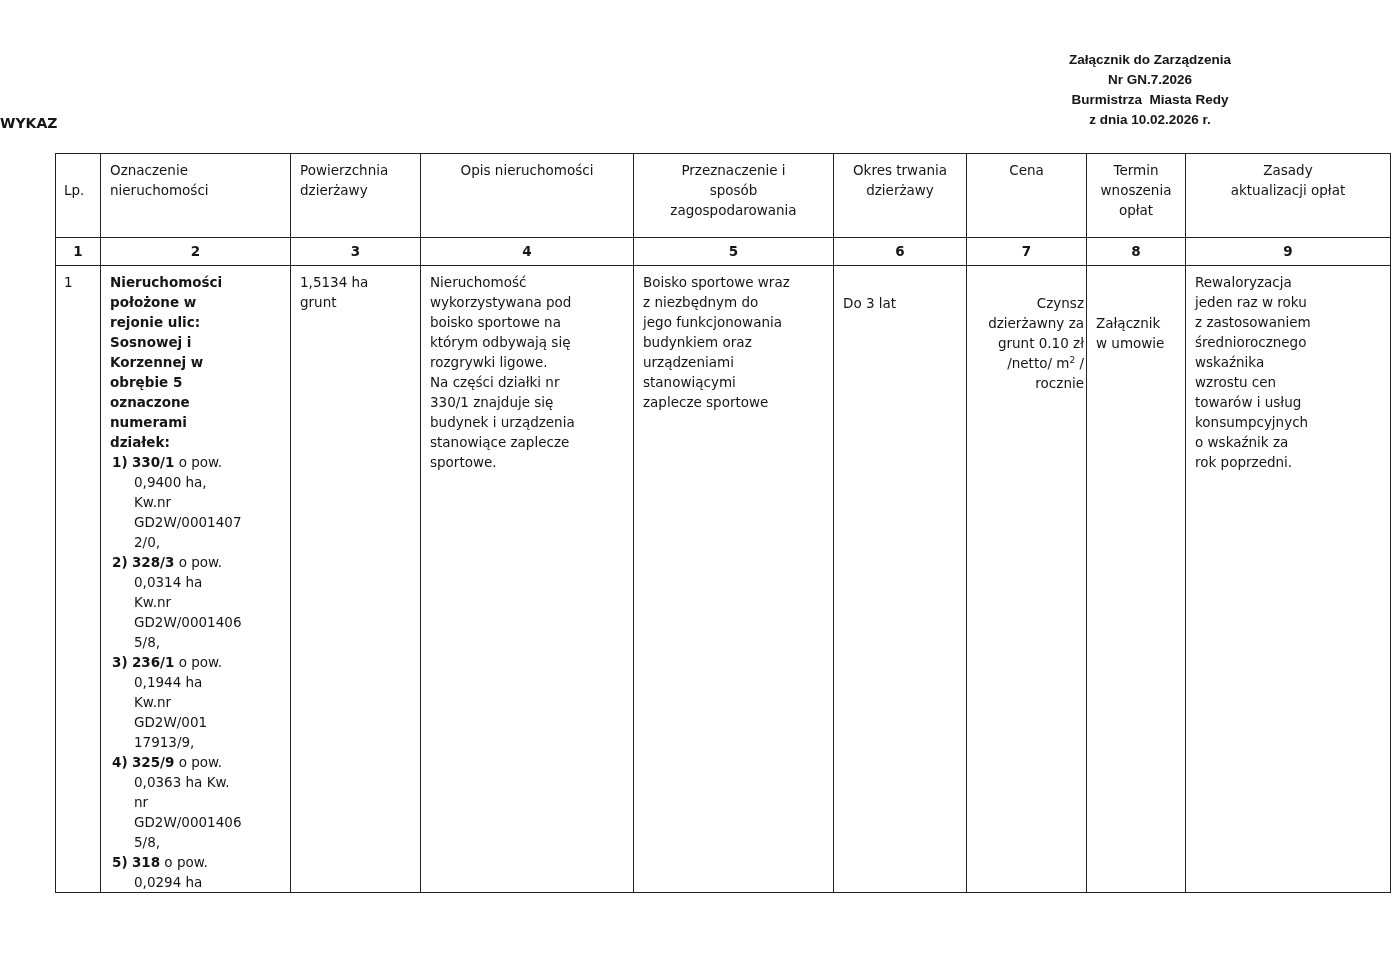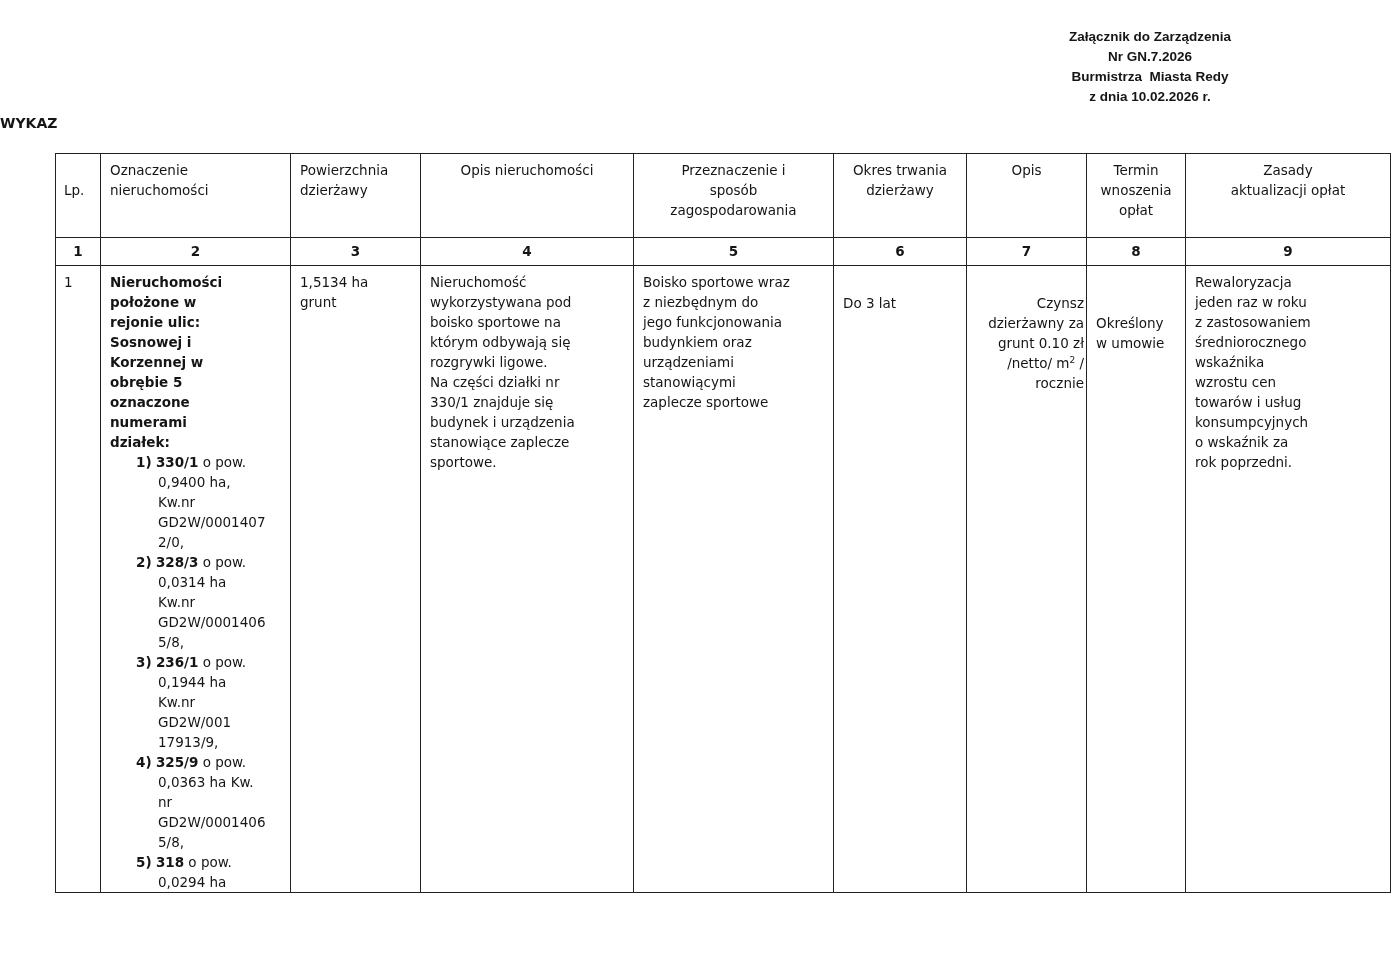--- a/index.html
+++ b/index.html
@@ -6,21 +6,21 @@
   html, body { background: #ffffff; }
   body {
     width: 1392px; height: 977px;
     position: relative;
     font-family: "DejaVu Sans", sans-serif;
     color: #151515;
     overflow: hidden;
   }
   .attachment-note {
     position: absolute;
-    left: 1000px; top: 27px; width: 300px;
+    left: 1000px; top: 50px; width: 300px;
     text-align: center;
     font-family: "Liberation Sans", sans-serif;
     font-weight: bold;
     font-size: 13.5px;
     line-height: 20px;
     white-space: pre-wrap;
   }
   .doc-title {
     position: absolute;
     left: 0; top: 115px; width: 100%;
@@ -58,21 +58,21 @@
     height: 28px;
   }
   
   td.cell-lp { padding-left: 8px; }
   td.cell-okres { padding-top: 27px; }
   td.cell-cena { padding-top: 27px; padding-right: 2px; padding-left: 8px; text-align: right; }
   td.cell-termin { padding-top: 47px; }
   .bold { font-weight: bold; }
   
   .dz-item {
-    margin-left: 26px;
+    margin-left: 2px;
     padding-left: 22px;
     text-indent: -22px;
     white-space: pre-line;
   }
   .cena-line { white-space: pre-line; }
   sup { font-size: 9px; line-height: 0; vertical-align: super; }
 </style>
 </head>
 <body>
 
@@ -101,21 +101,21 @@
     <td class="pre">Oznaczenie
 nieruchomości</td>
     <td class="pre">Powierzchnia
 dzierżawy</td>
     <td class="pre c">Opis nieruchomości</td>
     <td class="pre c">Przeznaczenie i
 sposób
 zagospodarowania</td>
     <td class="pre c">Okres trwania
 dzierżawy</td>
-    <td class="pre c">Opis</td>
+    <td class="pre c">Cena</td>
     <td class="pre c">Termin
 wnoszenia
 opłat</td>
     <td class="pre c">Zasady
 aktualizacji opłat</td>
   </tr>
   <tr class="num-row">
     <td>1</td>
     <td>2</td>
     <td>3</td>
@@ -181,21 +181,21 @@
 stanowiącymi
 zaplecze sportowe</td>
     <td class="pre cell-okres">Do 3 lat</td>
     <td class="cell-cena">
           <div class="cena-line"><span>Czynsz
 dzierżawny za
 grunt 0.10 zł
 /netto/ m</span><sup>2</sup><span> /
 rocznie</span></div>
         </td>
-    <td class="pre cell-termin">Określony
+    <td class="pre cell-termin">Załącznik
 w umowie</td>
     <td class="pre">Rewaloryzacja
 jeden raz w roku
 z zastosowaniem
 średniorocznego
 wskaźnika
 wzrostu cen
 towarów i usług
 konsumpcyjnych
 o wskaźnik za

